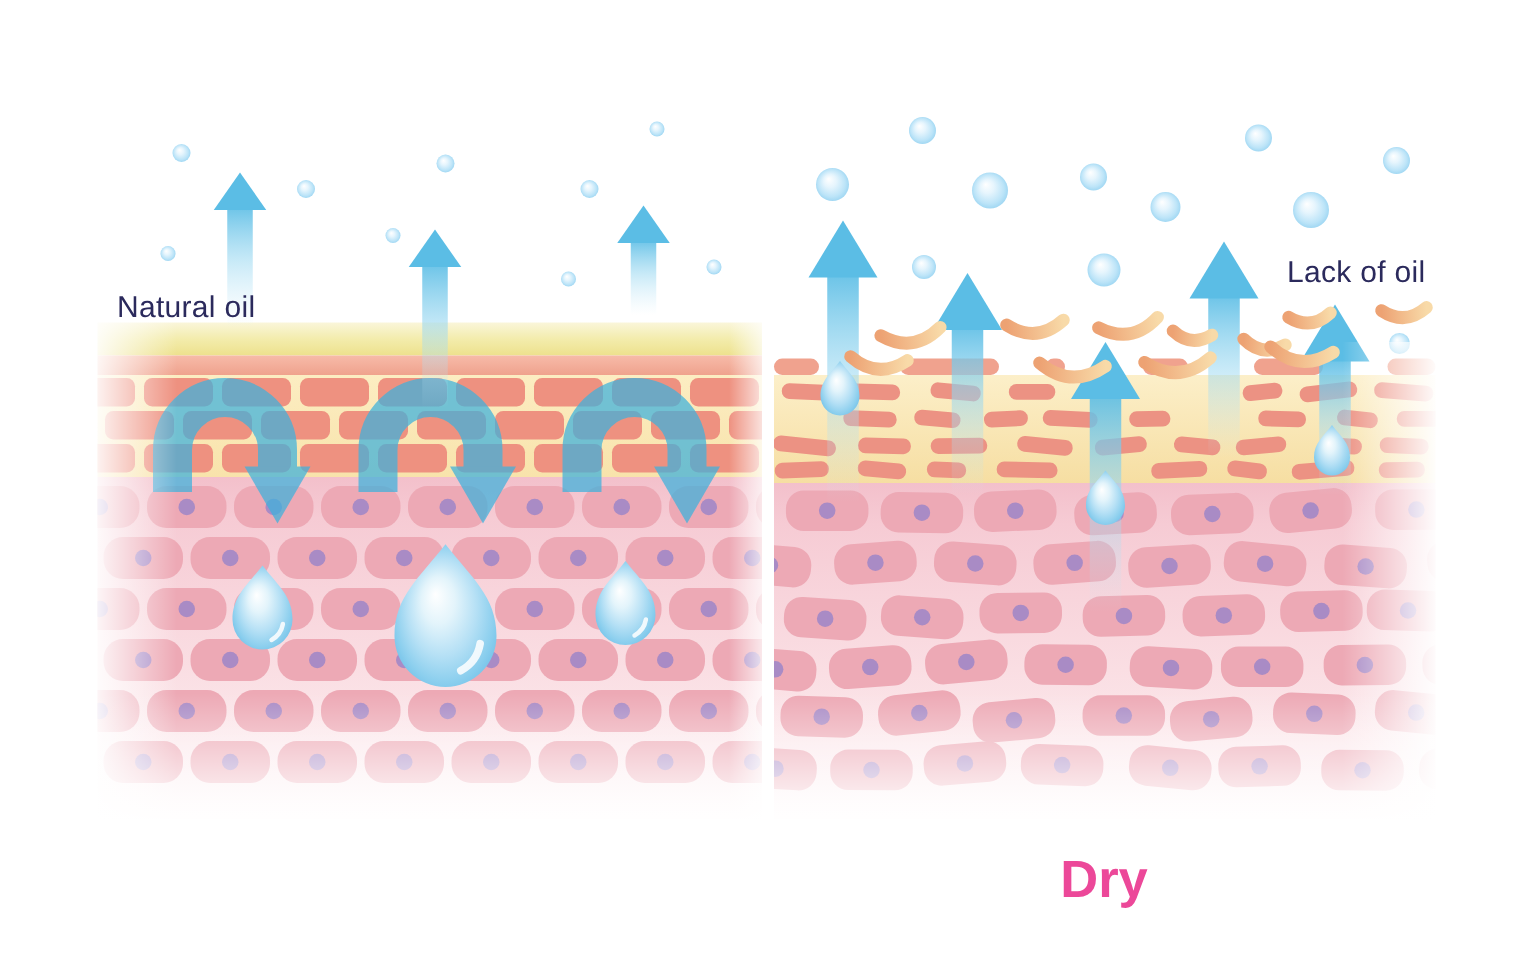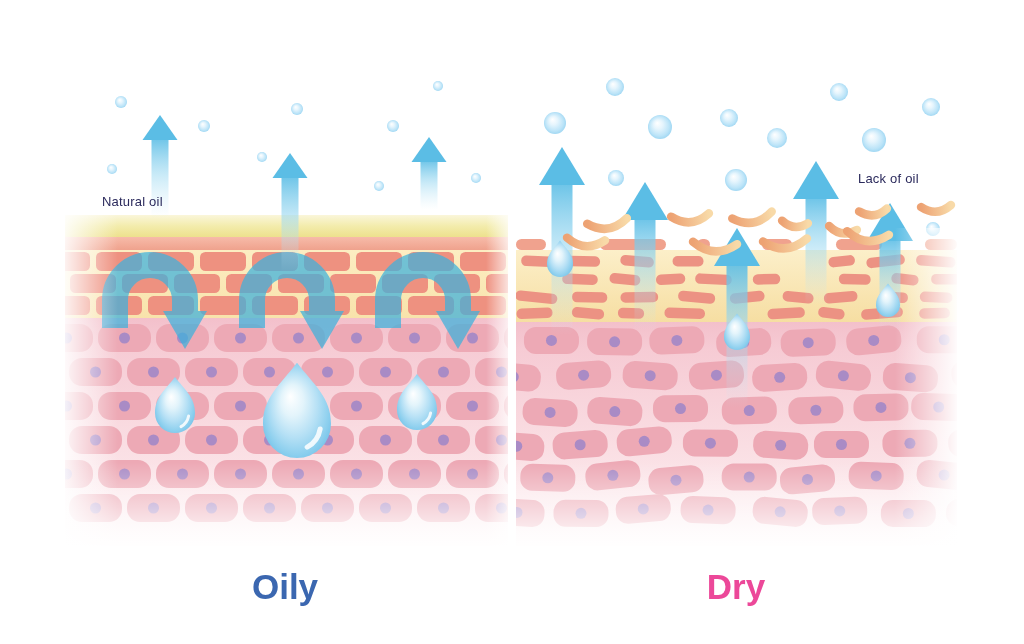--- a/index.html
+++ b/index.html
@@ -1,19 +1,19 @@
 <!DOCTYPE html>
 <html><head>
 <meta charset="utf-8">
 <style>
   html,body{margin:0;padding:0;background:#fff;}
   #stage{position:relative;width:1024px;height:644px;background:#ffffff;overflow:hidden;
          font-family:"Liberation Sans",sans-serif;}
   #scene{position:absolute;left:0;top:0;}
-  .lbl{position:absolute;font-size:13px;letter-spacing:.2px;white-space:nowrap;}
+  .lbl{position:absolute;font-size:20px;letter-spacing:.2px;white-space:nowrap;}
   .title{position:absolute;font-size:35px;font-weight:700;transform:translateX(-50%);white-space:nowrap;}
 </style>
 </head>
 <body>
 
 <div id="stage">
   <svg id="scene" width="1024" height="644" viewBox="0 0 1024 644">
       <defs>
         <linearGradient id="gOil" gradientUnits="userSpaceOnUse" x1="0" y1="215" x2="0" y2="237">
           <stop offset="0" stop-color="#FAF6DA" stop-opacity="1"></stop>
@@ -574,20 +574,19 @@
       </g>
       <g>
         <rect x="58" y="205" width="60" height="350" fill="url(#gFadeL)"></rect>
         <rect x="486" y="210" width="24" height="345" fill="url(#gFadeDiv)"></rect>
         <rect x="895" y="228" width="65" height="330" fill="url(#gFadeR)"></rect>
         <rect x="58" y="462" width="452" height="92" fill="url(#gFadeB)"></rect>
         <rect x="512" y="462" width="450" height="92" fill="url(#gFadeB)"></rect>
       </g>
     </svg>
 
-  <div class="lbl" style="color: rgb(43, 42, 92); left: 78px; top: 194px; margin-left: 24px;">Natural oil</div>
+  <div class="lbl" style="color: rgb(43, 42, 92); left: 78px; top: 194px;">Natural oil</div>
 
   <div class="lbl" style="color: rgb(43, 42, 92); left: 858px; top: 171px;">Lack of oil</div>
 
-  <div class="title" style="color: rgb(59, 103, 176); left: 285px; top: 567px;">Oily</div>
 
   <div class="title" style="color: #ec4899; left: 736px; top: 567px;">Dry</div>
 </div>
 
 </body></html>

